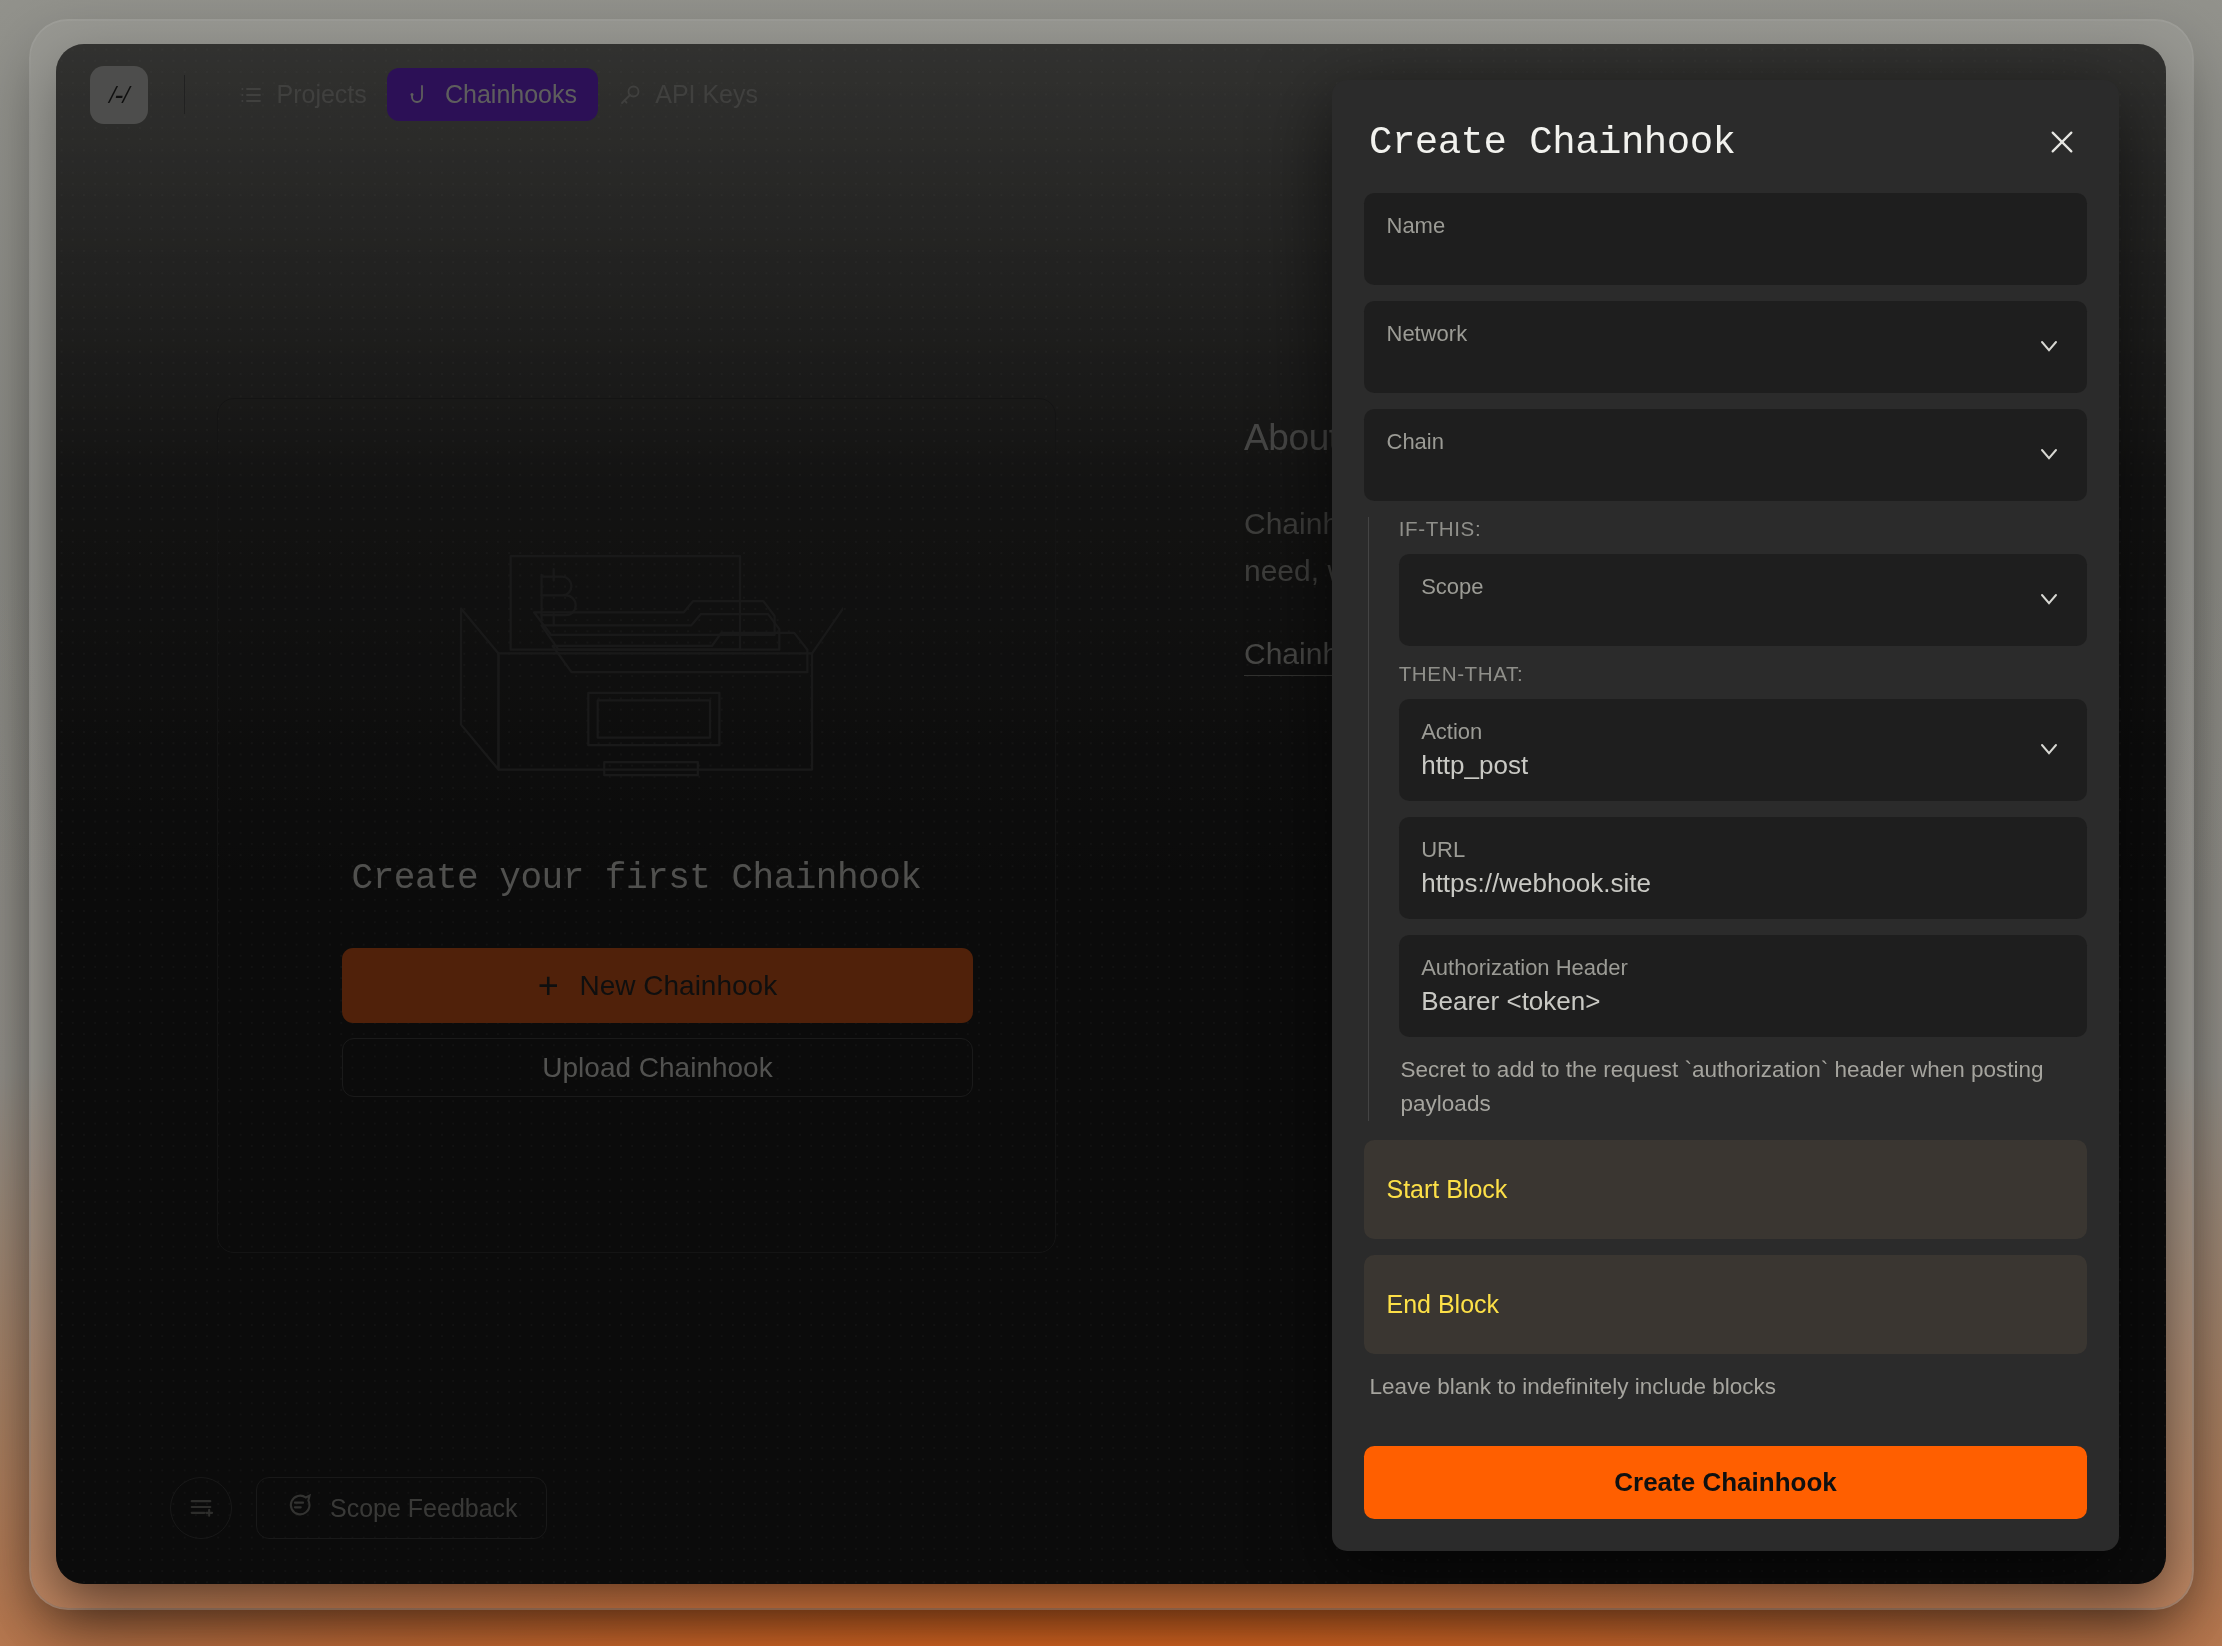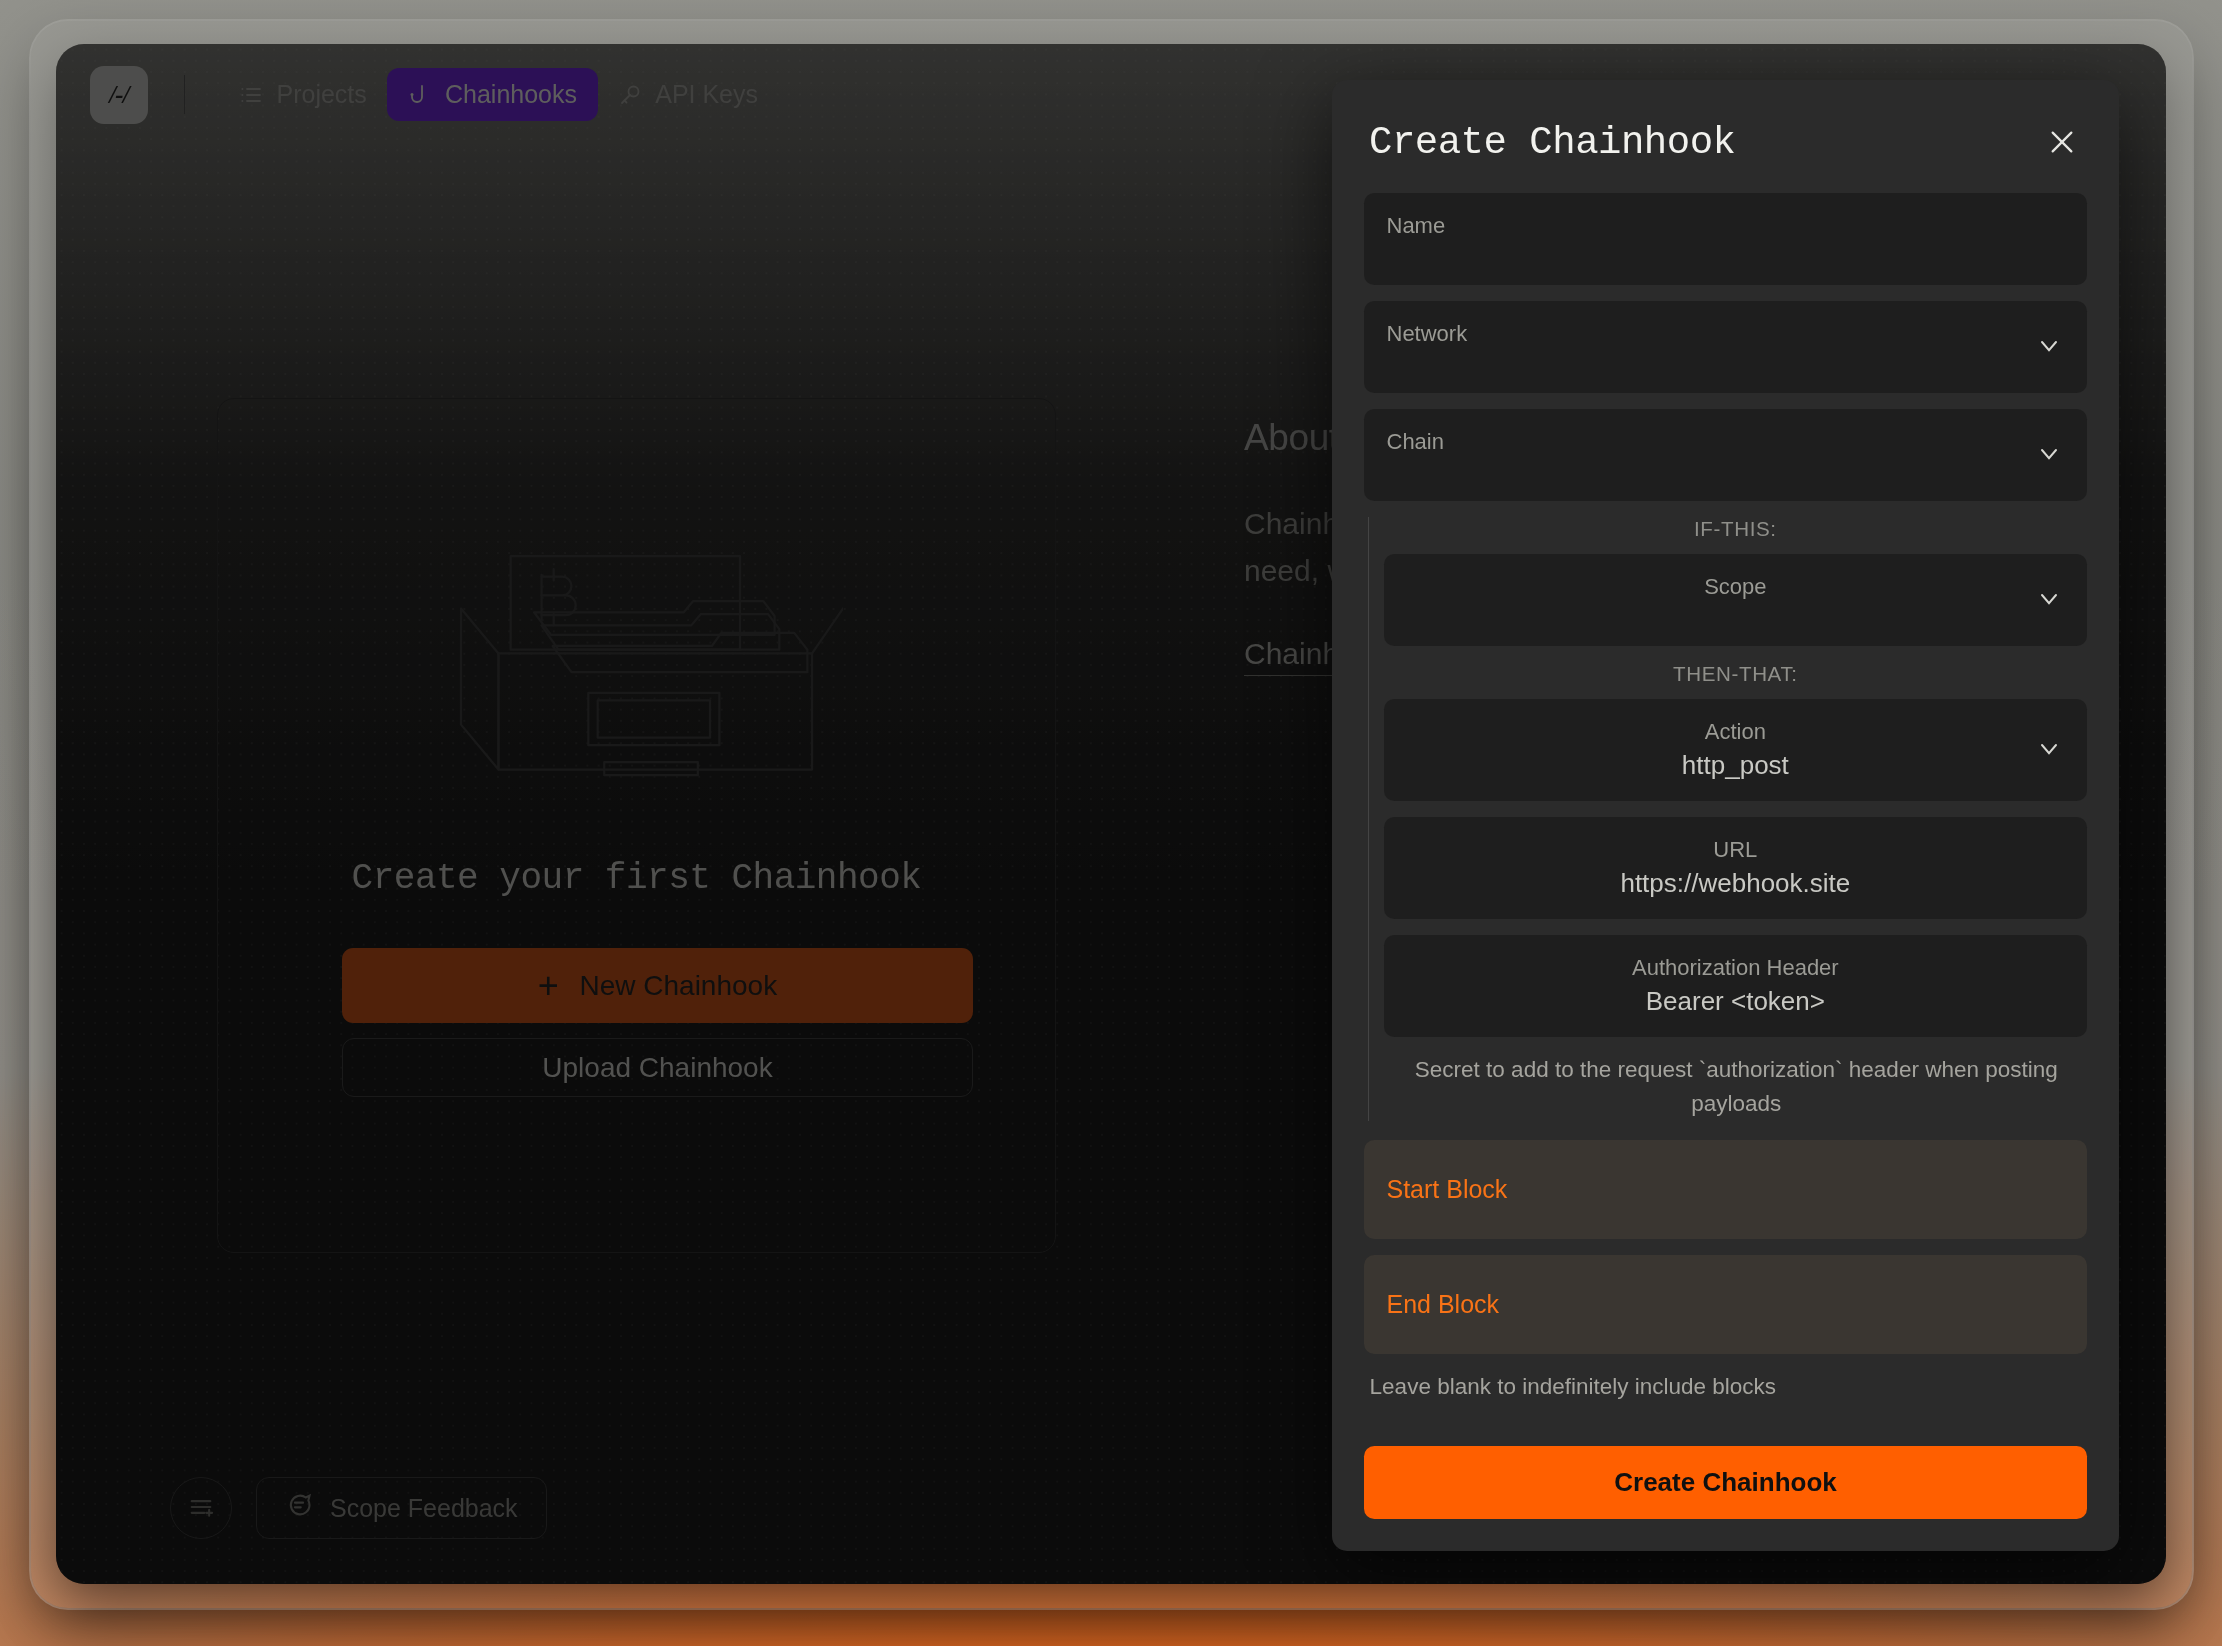--- a/index.html
+++ b/index.html
@@ -132,26 +132,26 @@
     display:flex; align-items:center; justify-content:center;
   }
   #modal-body{ flex:1 1 auto; padding:0 32px 0 32px; overflow:hidden; }
 
   .field{
     position:relative; background:#1e1e1e; border-radius:10.3px;
     padding:19.7px 22.5px; margin-bottom:16px; min-height:92px;
   }
   .field.light{ background:#3a3631; min-height:99px; display:flex; align-items:center; }
   .field .lbl{ color:#9b9b95; font-size:22px; display:block; }
-  .field.light .lbl{ font-size:25px; color:#f97316; }
+  .field.light .lbl{ font-size:25px; color:#fde047; }
   .field .val{ color:#c9c9c4; font-size:26px; display:block; margin-top:5.6px; }
   .chev{ position:absolute; right:24px; top:50%; transform:translateY(-50%); }
 
   .sectionlabel{ color:#8f8f8a; font-size:20.6px; letter-spacing:0.6px; margin:13px 0 13px 0; }
-  #condgroup{ border-left:1.9px solid #444; padding-left:15px; margin:5.6px 0 9.4px 3.7px;text-align:center; }
+  #condgroup{ border-left:1.9px solid #444; padding-left:30px; margin:5.6px 0 9.4px 3.7px; }
   .helper{ color:#a5a49e; font-size:22.5px; line-height:34px; margin:1.9px 0 19px 1.9px; }
   .helper.sm{ margin:3.7px 0 20.6px 5.6px; }
 
   #modal-foot{ flex:0 0 auto; padding:24px 32px 32px 32px; }
   #btn-create{
     width:100%; height:73px; border:none; border-radius:10.3px;
     background:#ff5f00; color:#101010; font-size:26px; font-weight:700; cursor:pointer;
   }
 </style>
 </head>

